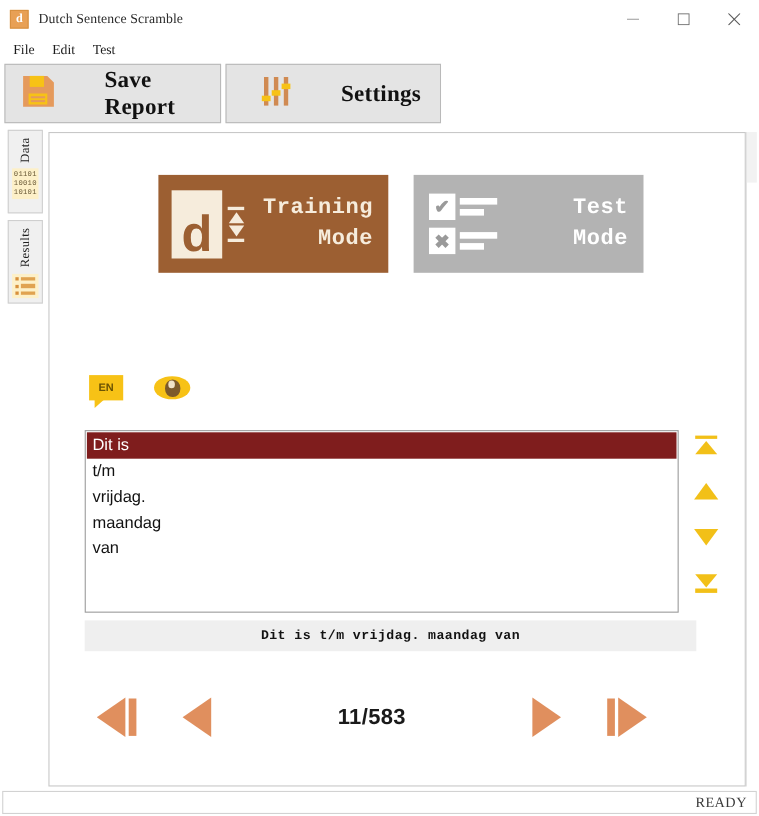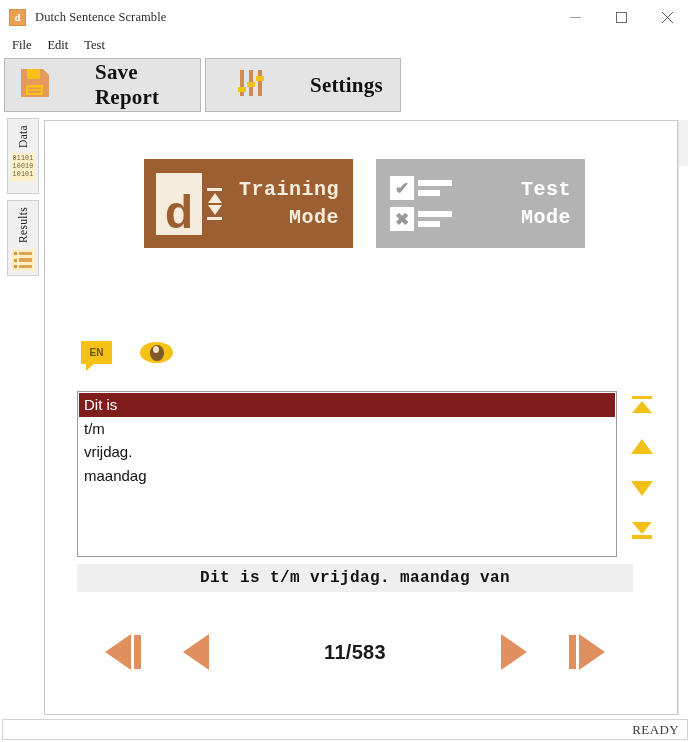--- a/index.html
+++ b/index.html
@@ -213,27 +213,27 @@
   .sm-u{width:0;height:0;border-left:10px solid transparent;border-right:10px solid transparent;border-bottom:12px solid #f2c018;}
   .sm-d{width:0;height:0;border-left:10px solid transparent;border-right:10px solid transparent;border-top:12px solid #f2c018;}
 
   
   .preview{
     position:absolute;left:32px;top:443px;width:556px;height:28px;
     background:#efefef;display:flex;align-items:center;justify-content:center;
   }
   .preview span{
     font-family:"Liberation Mono", monospace;
-    font-size:16px;font-weight:bold;color:#121212;letter-spacing:.4px;
+    font-size:12px;font-weight:bold;color:#121212;letter-spacing:.4px;
   }
 
   
   .nav{
     position:absolute;left:32px;top:505px;width:556px;height:52px;
-    display:flex;align-items:center;justify-content:center;gap:15px;
+    display:flex;align-items:center;gap:15px;
   }
   .navbtn{width:58px;height:52px;display:flex;align-items:center;justify-content:center;gap:3px;}
   .ar-l{width:0;height:0;border-top:18px solid transparent;border-bottom:18px solid transparent;border-right:26px solid #e08f5e;}
   .ar-r{width:0;height:0;border-top:18px solid transparent;border-bottom:18px solid transparent;border-left:26px solid #e08f5e;}
   .stop{width:7px;height:34px;background:#e08f5e;}
   .counter{
     font-family:"Liberation Sans", sans-serif;
     font-size:20px;font-weight:bold;color:#1a1a1a;
     width:230px;text-align:center;letter-spacing:.3px;
   }
@@ -401,20 +401,21 @@
           <i></i>
         </span>
     </div>
 
     <div class="listwrap">
       <div class="listbox">
         <div class="lrow sel">Dit is</div>
         <div class="lrow">t/m</div>
         <div class="lrow">vrijdag.</div>
         <div class="lrow">maandag</div>
+        <div class="lrow">van</div>
       </div>
     </div>
 
     <div class="reorder">
       <div class="rbtn">
         <span class="cap"></span>
           <span class="sm-u"></span>
       </div>
       <div class="rbtn">
         <span class="big-u"></span>

